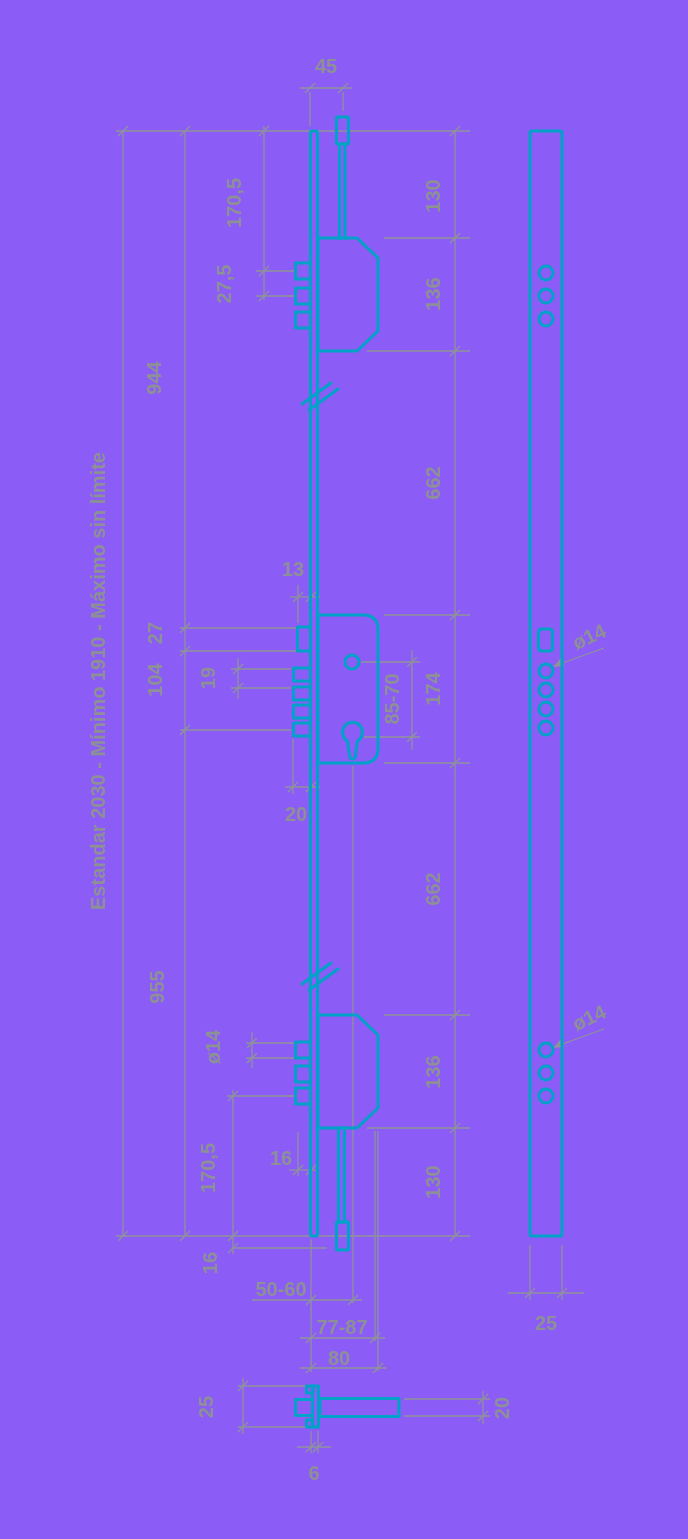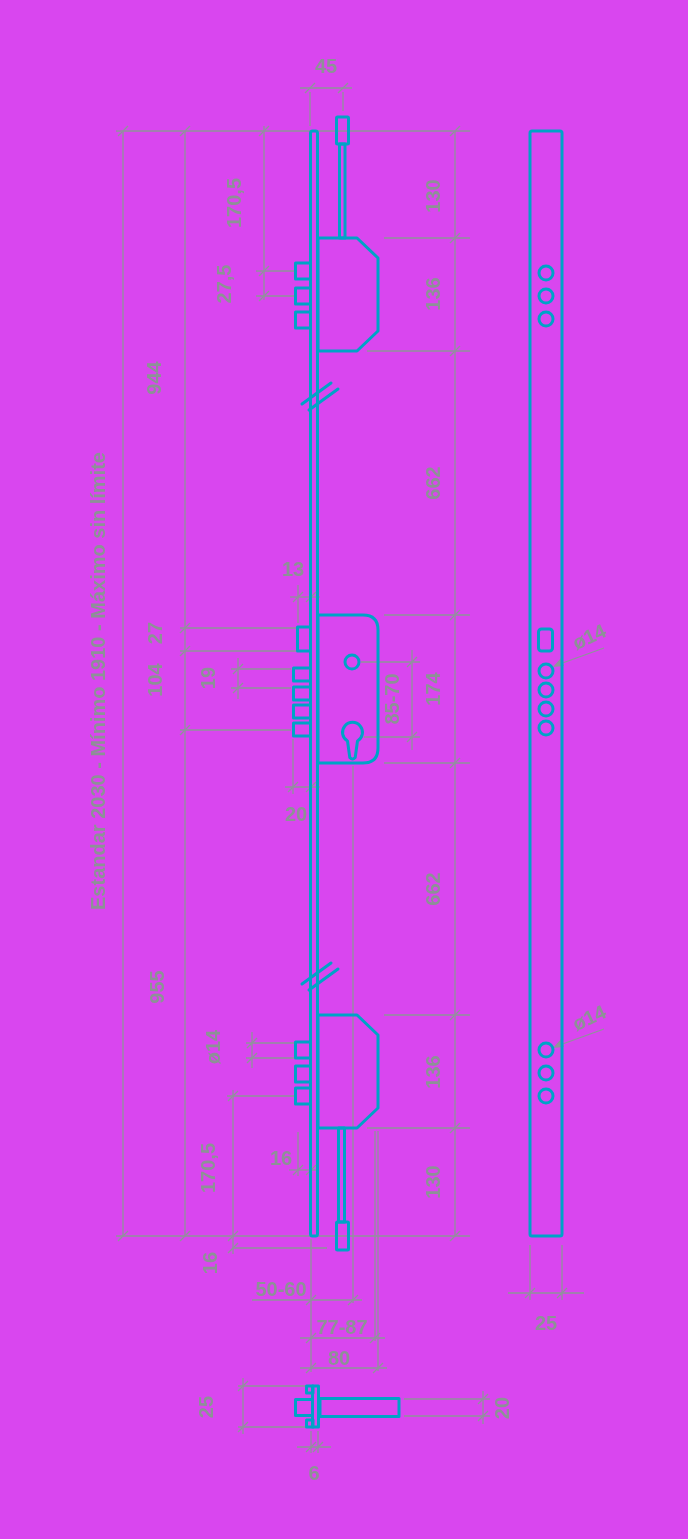--- a/index.html
+++ b/index.html
@@ -1,16 +1,16 @@
 <!DOCTYPE html>
 <html><head>
 <meta charset="utf-8">
 <style>
   html,body{margin:0;padding:0;background:#ffffff;}
-  .canvas{position:relative;width:688px;height:1539px;background:#d946ef;overflow:hidden;}
+  .canvas{position:relative;width:688px;height:1539px;background:#8b5cf6;overflow:hidden;}
   svg{display:block;}
   svg text{
     fill:#8d9196;
     font-family:"Liberation Sans", sans-serif;
     font-weight:bold;
     font-size:20px;
     text-anchor:middle;
   }
   .part{stroke:#00a3c7;stroke-width:3;fill:none;stroke-linejoin:round;stroke-linecap:round;}
   .dim{stroke:#8f939a;stroke-width:1.3;fill:none;stroke-linecap:butt;}

